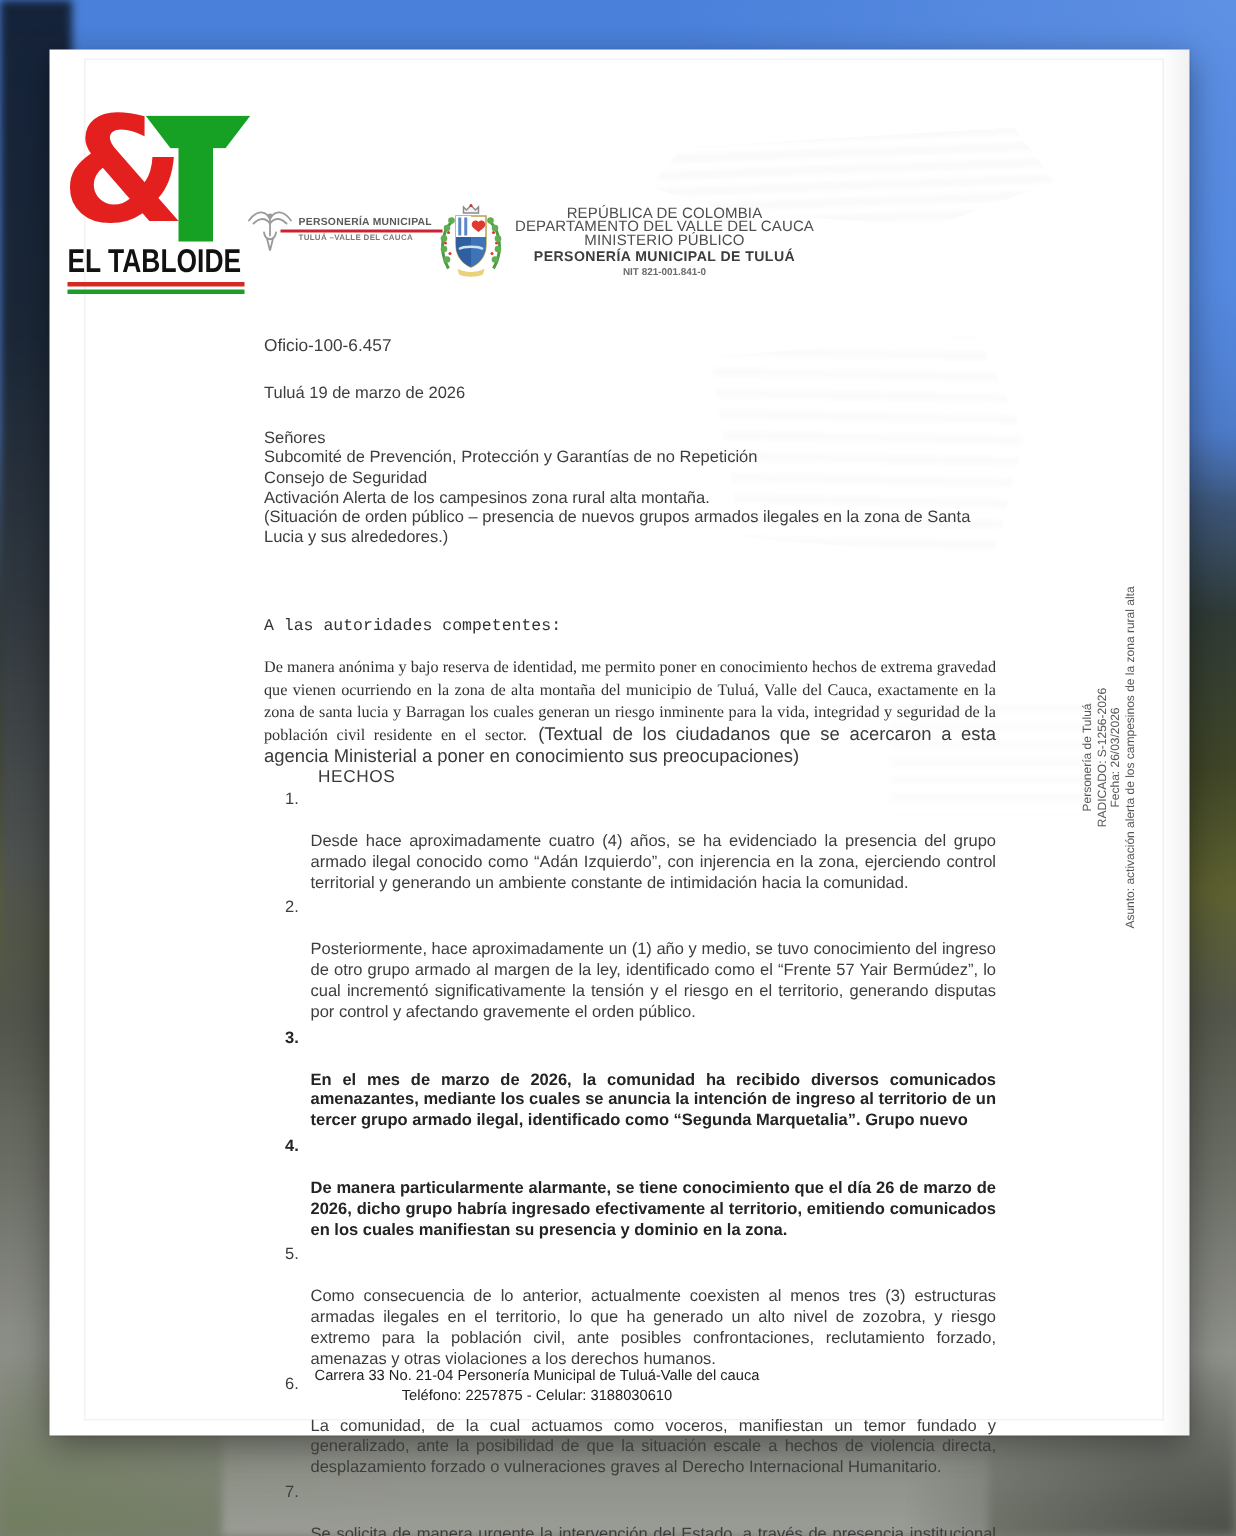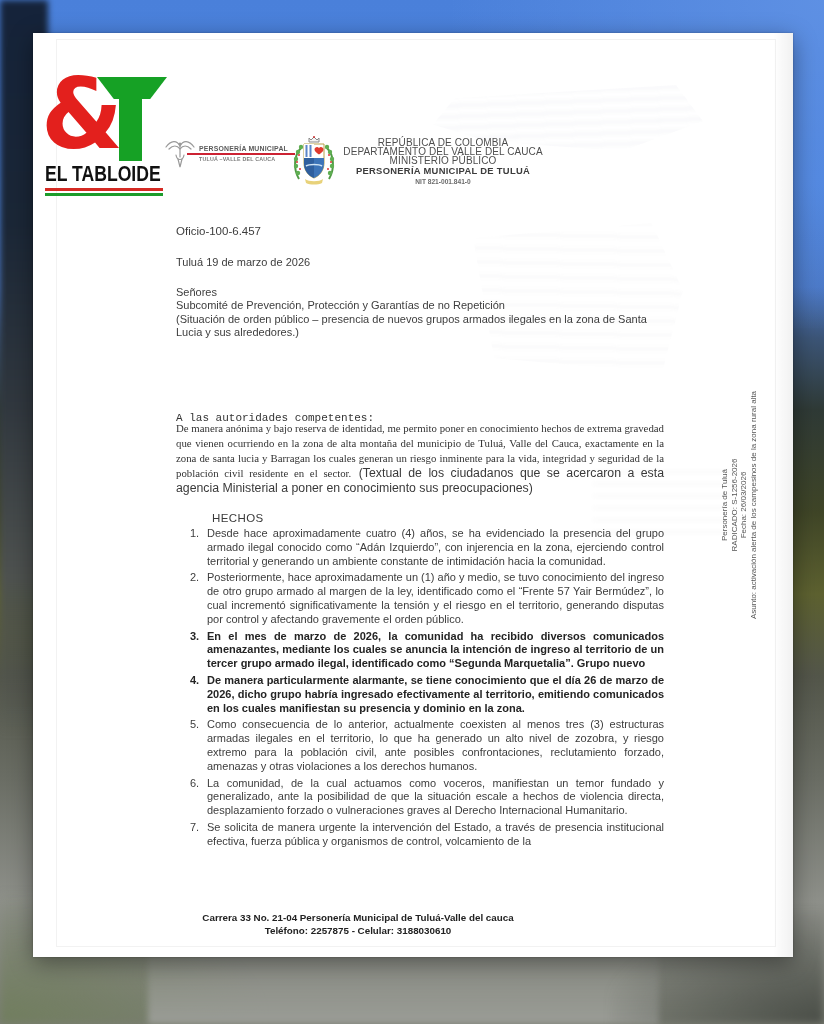--- a/index.html
+++ b/index.html
@@ -70,38 +70,38 @@
   .lh-line { font-size:10px; font-weight:normal; line-height:8.8px; letter-spacing:.1px; }
   .lh-bold { font-size:9.4px; font-weight:bold; line-height:12px; color:#3c3c3c; letter-spacing:.3px; }
   .lh-nit { font-size:6.6px; font-weight:bold; color:#6a6a6a; line-height:9px; }
 
   
   .content { position:absolute; left:143px; top:0; width:488px; color:#3d3d3d; }
   .oficio { position:absolute; top:192px; font-size:11.5px; }
   .date   { position:absolute; top:223px; font-size:11px; }
   .recipients { position:absolute; top:253px; width:488px; font-size:11px; line-height:13.3px; }
   .salutation { position:absolute; top:379px; font-family:Liberation Mono, monospace; font-size:11px; color:#333; }
-  .intro { position:absolute; top:387px; width:488px; text-align:justify; line-height:14px; }
+  .intro { position:absolute; top:404px; width:488px; text-align:justify; line-height:14px; }
   .intro .serif { font-family:"Liberation Serif", serif; font-size:10.8px; color:#333; }
   .intro .sans-big { font-size:12.3px; color:#3a3a3a; }
   .hechos-title { position:absolute; top:479px; font-size:11.5px; letter-spacing:.4px; color:#3a3a3a;margin-left:36px; }
   .hechos { position:absolute; top:494px; width:488px; font-size:11px; line-height:13.8px; }
   .li { display:flex; padding-left:14px; margin-bottom:3px; }
   .li .num { flex:none; width:17px; }
-  .li .txt { flex:1; text-align:justify; }
+  .li .txt { flex:1; text-align:justify;margin-top:28px; }
   .li.bold { font-weight:bold; color:#242424; }
 
   
   .stamp { position:absolute; left:556px; top:453px; width:300px; height:38px;
     transform:rotate(-90deg); transform-origin:center; text-align:center;
     font-size:8px; line-height:9.5px; color:#555; }
 
   
   .doc-footer { position:absolute; left:75px; top:878px; width:500px; text-align:center;
-    font-size:9.8px; font-weight:bold; color:#222; line-height:13.2px; }
+    font-size:9.8px; font-weight:normal; color:#222; line-height:13.2px; }
 </style>
 </head>
 <body>
 
 <div class="bg">
   <div class="bg-left"></div>
   <div class="bg-tr"></div>
   <div class="bg-bl"></div>
   <div class="bg-b"></div>
   <div class="bg-br"></div>
@@ -194,20 +194,22 @@
     <div class="lh-nit">NIT 821-001.841-0</div>
   </div>
 
   <div class="content">
     <p class="oficio">Oficio-100-6.457</p>
     <p class="date">Tuluá 19 de marzo de 2026</p>
 
     <div class="recipients">
       <div>Señores</div>
       <div>Subcomité de Prevención, Protección y Garantías de no Repetición</div>
+      <div>Consejo de Seguridad</div>
+      <div>Activación Alerta de los campesinos zona rural alta montaña.</div>
       <div>(Situación de orden público – presencia de nuevos grupos armados ilegales en la zona de Santa Lucia y sus alrededores.)</div>
     </div>
 
     <p class="salutation">A las autoridades competentes:</p>
 
     <p class="intro"><span class="serif">De manera anónima y bajo reserva de identidad, me permito poner en conocimiento hechos de extrema gravedad que vienen ocurriendo en la zona de alta montaña del municipio de Tuluá, Valle del Cauca, exactamente en la zona de santa lucia y Barragan los cuales generan un riesgo inminente para la vida, integridad y seguridad de la población civil residente en el sector.</span> <span class="sans-big">(Textual de los ciudadanos que se acercaron a esta agencia Ministerial a poner en conocimiento sus preocupaciones)</span></p>
 
     <p class="hechos-title">HECHOS</p>
 
     <div class="hechos">

